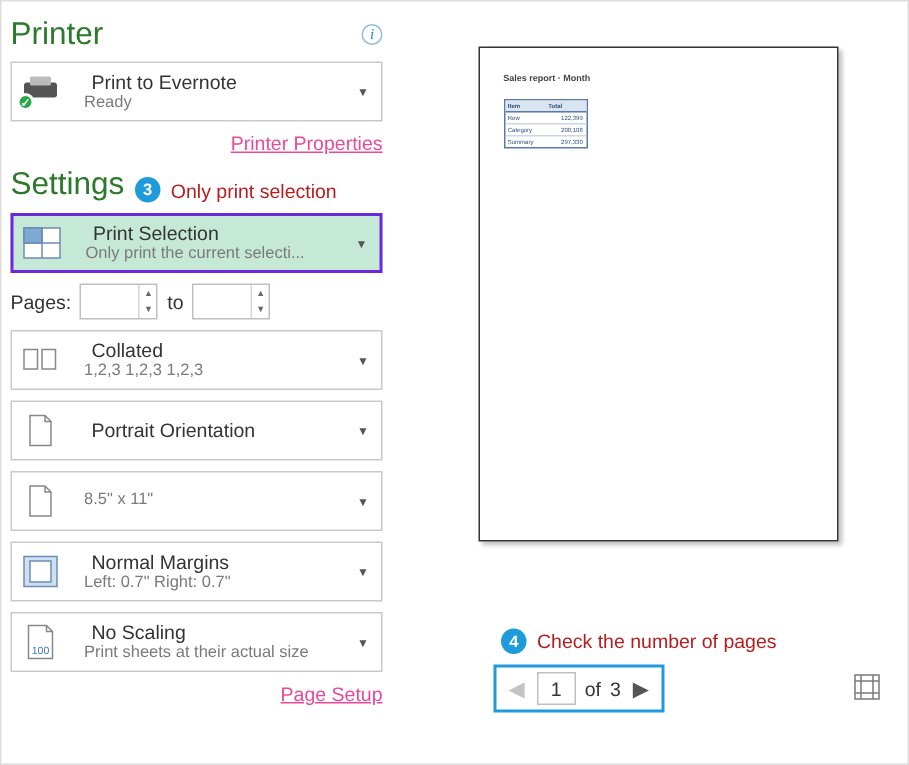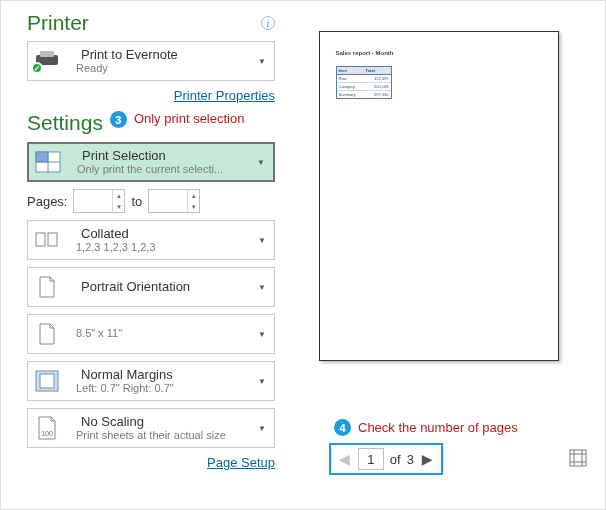--- a/index.html
+++ b/index.html
@@ -8,21 +8,21 @@
     font-size: 13px;
     color: #333;
     background: #fff;
     width: 606px;
     height: 510px;
     position: relative;
     border: 1px solid #ddd;
   }
   .left-panel {
     position: absolute;
-    left: 26px;
+    left: 6px;
     top: 10px;
     width: 248px;
   }
   .section-header {
     font-size: 21px;
     font-weight: 300;
     color: #2b7a2b;
     margin-bottom: 6px;
     display: flex;
     align-items: center;
@@ -44,21 +44,21 @@
     border: 1px solid #c9c9c9;
     height: 40px;
     display: flex;
     align-items: center;
     padding: 0 6px 0 4px;
     background: #fff;
     position: relative;
     margin-bottom: 7px;
   }
   .setting-row.highlighted {
-    border: 2px solid #737373;
+    border: 2px solid #6d28d9;
     background: #c6e9d7;
   }
   .setting-row .icon-cell {
     width: 30px; height: 28px;
     display: flex; align-items: center; justify-content: center;
     flex-shrink: 0;
   }
   .setting-row .texts {
     flex: 1;
     overflow: hidden;
@@ -86,29 +86,29 @@
     width: 12px;
     text-align: center;
     color: #555;
     font-size: 8px;
   }
   .link-row {
     text-align: right;
     margin-bottom: 8px;
   }
   .link-row a {
-    color: #0369a1;
+    color: #ec4899;
     font-size: 13px;
     text-decoration: underline;
     cursor: pointer;
   }
   
   .settings-header-row {
     display: flex;
-    align-items: flex-start;
+    align-items: flex-end;
     gap: 7px;
     margin-bottom: 7px;
   }
   .settings-header-row .section-title {
     font-size: 21px;
     font-weight: 300;
     color: #2b7a2b;
   }
   .callout-badge {
     width: 17px; height: 17px;

